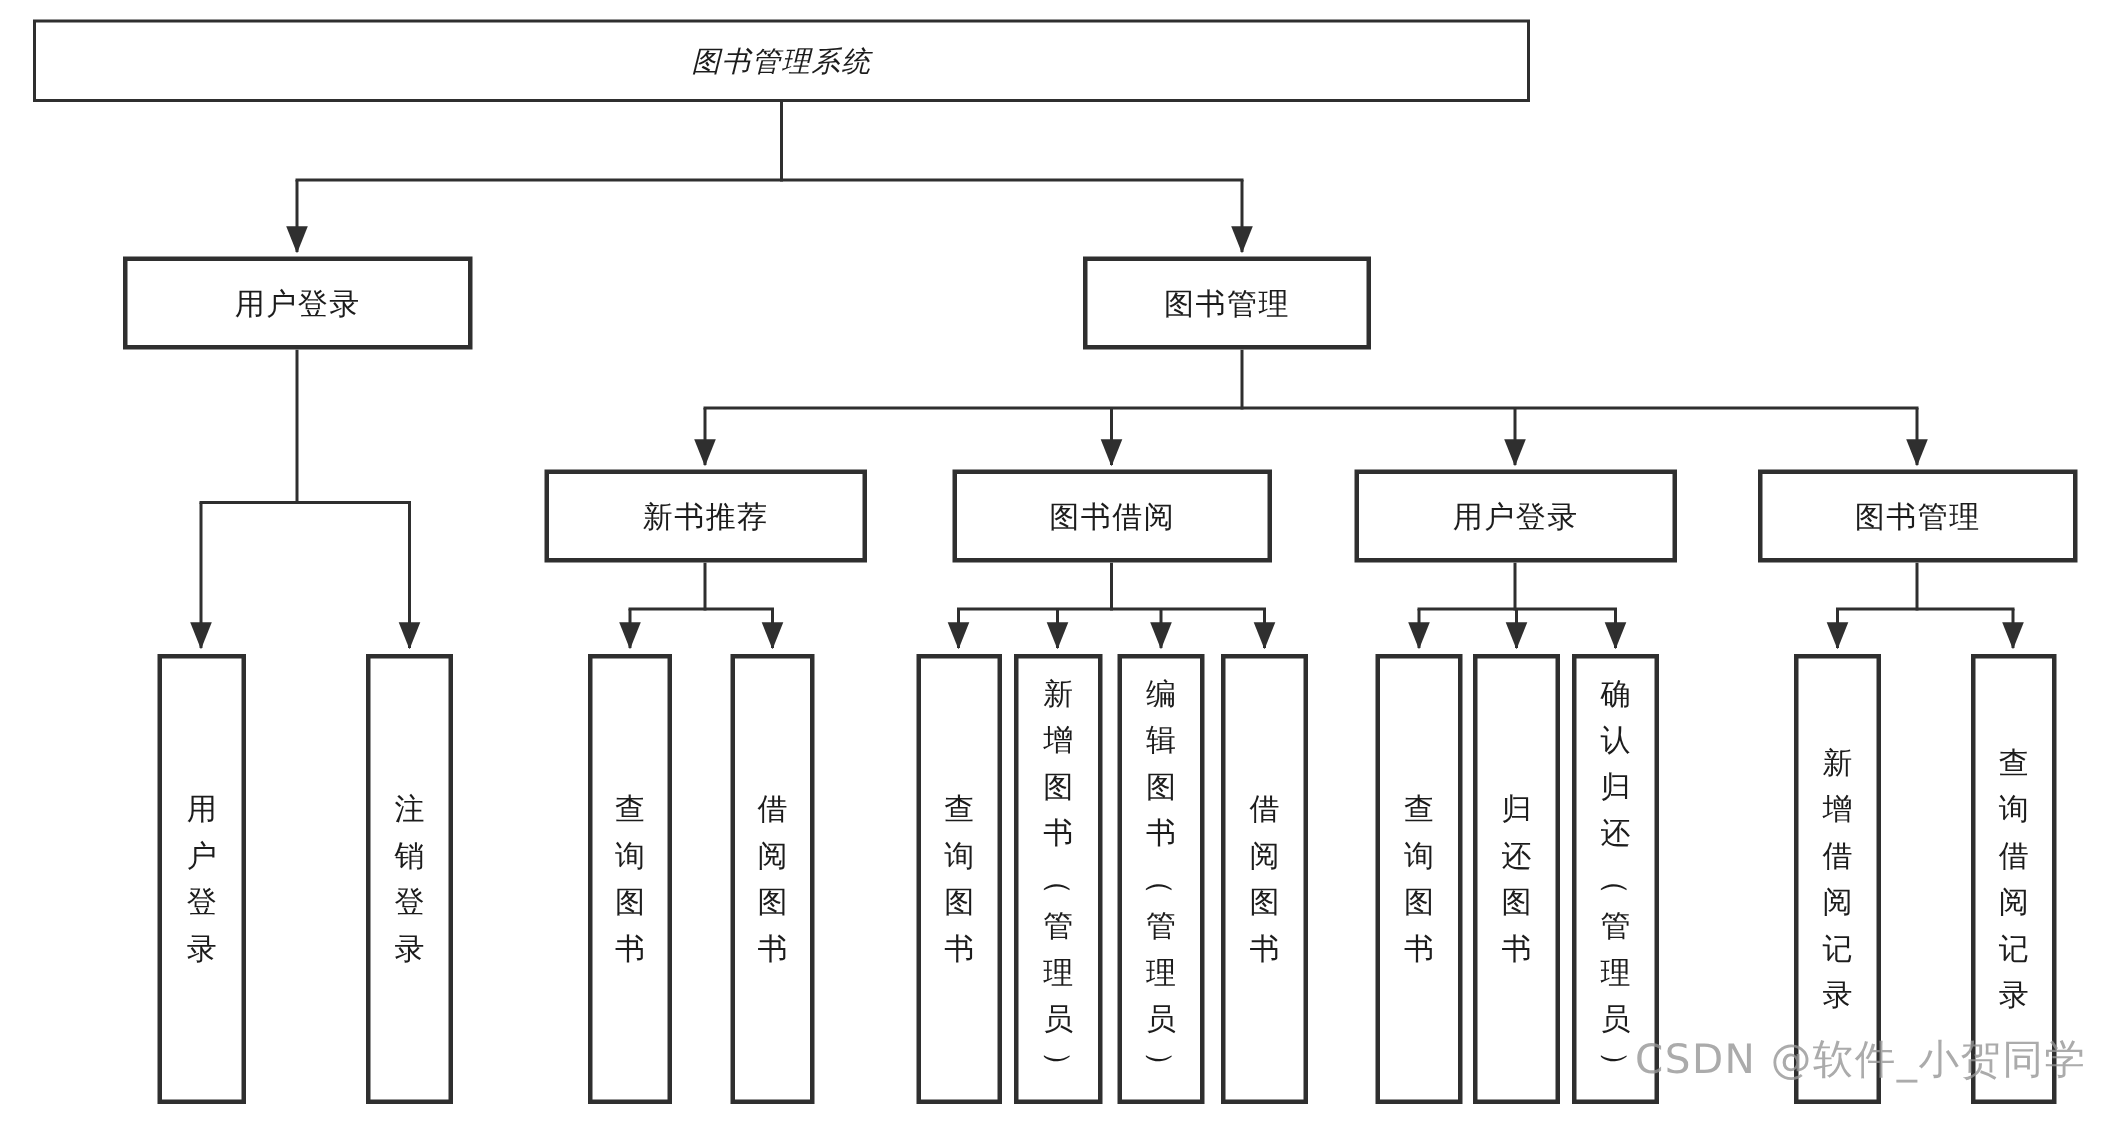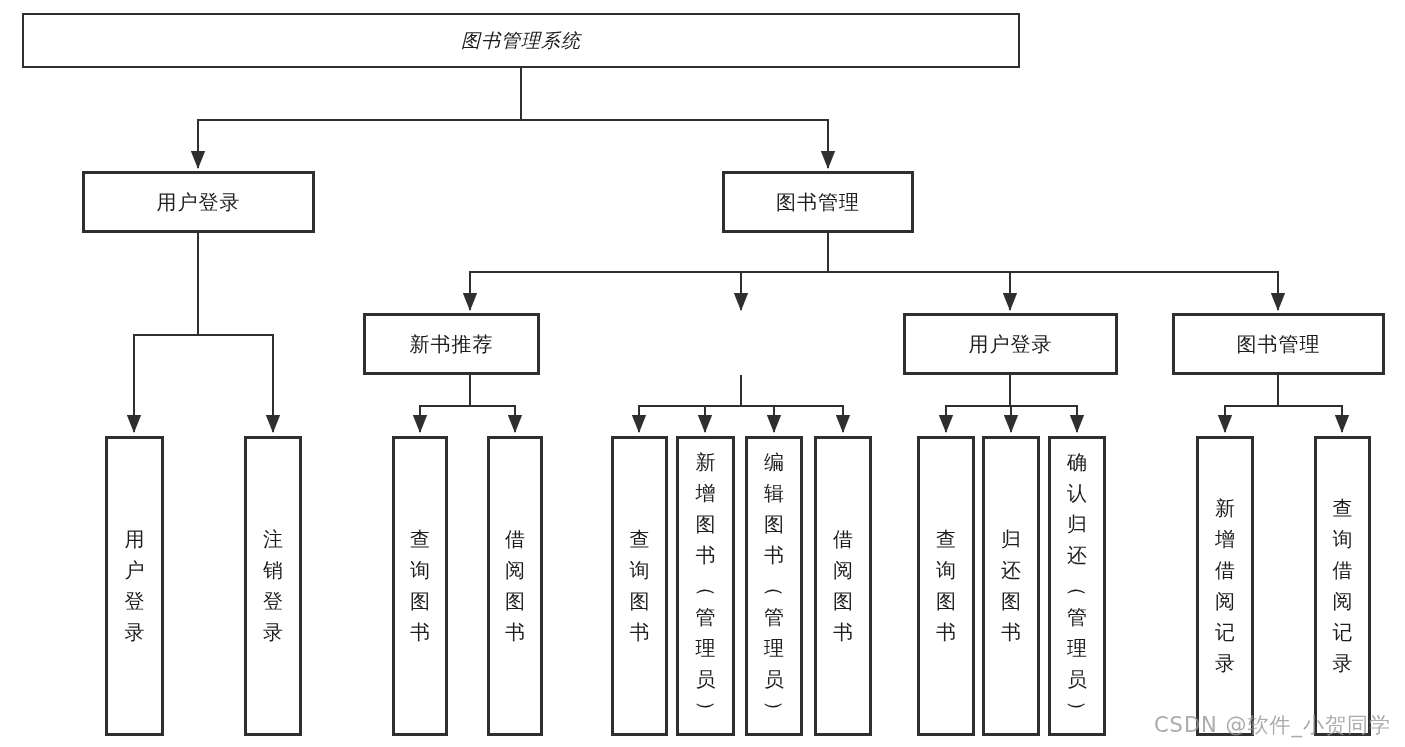--- a/index.html
+++ b/index.html
@@ -17,22 +17,22 @@
   .box.root { border-width:2px;font-style:italic; }
   .hlabel { font-size:20px; letter-spacing:1px; white-space:nowrap; }
   .root .hlabel { font-size:19px; }
   .vtext {
     display:flex; flex-direction:column; align-items:center; justify-content:center;
     width:100%; height:100%; font-size:20px; color:#1c1c1c;
   }
   .vtext span { display:block; line-height:31px; text-align:center; }
   .vtext span.rot { transform:rotate(90deg); }
   .watermark {
-    position:absolute; right:14px; top:711px; z-index:3;
-    font-size:21px; color:rgba(150,150,150,0.8); letter-spacing:1px; white-space:nowrap;
+    position:absolute; right:14px; top:688px; z-index:3;
+    font-size:27px; color:rgba(150,150,150,0.8); letter-spacing:1px; white-space:nowrap;
   }
 </style>
 </head>
 <body>
 
 <div class="canvas">
 
   <svg class="connectors" width="1405" height="747">
     <defs>
       <marker id="arw" viewBox="0 0 10 8" refX="9.5" refY="4" markerWidth="9" markerHeight="7.5" orient="auto" markerUnits="strokeWidth">
@@ -87,22 +87,25 @@
     <span class="hlabel">图书管理系统</span>
   </div>
 
   <div class="box" style="left:82px;top:171px;width:233px;height:62px">
     <span class="hlabel">用户登录</span>
   </div>
   <div class="box" style="left:722px;top:171px;width:192px;height:62px">
     <span class="hlabel">图书管理</span>
   </div>
 
-  <div class="box" style="left:363px;top:313px;width:177px;height:62px">
+  <div class="box" style="left:363px;top:313px;width:215px;height:62px">
     <span class="hlabel">新书推荐</span>
+  </div>
+  <div class="box" style="left:635px;top:313px;width:213px;height:62px">
+    <span class="hlabel">图书借阅</span>
   </div>
   <div class="box" style="left:903px;top:313px;width:215px;height:62px">
     <span class="hlabel">用户登录</span>
   </div>
   <div class="box" style="left:1172px;top:313px;width:213px;height:62px">
     <span class="hlabel">图书管理</span>
   </div>
 
   <div class="box" style="left:105px;top:436px;width:59px;height:300px">
     <span class="vtext">

